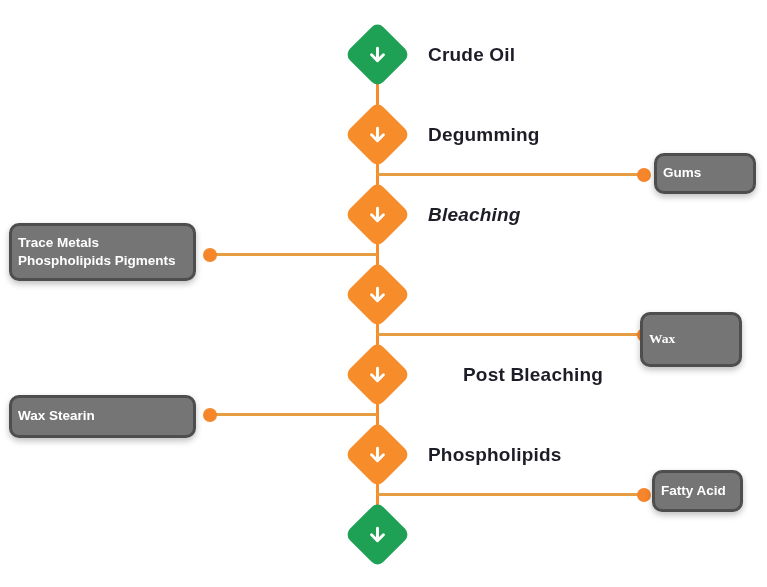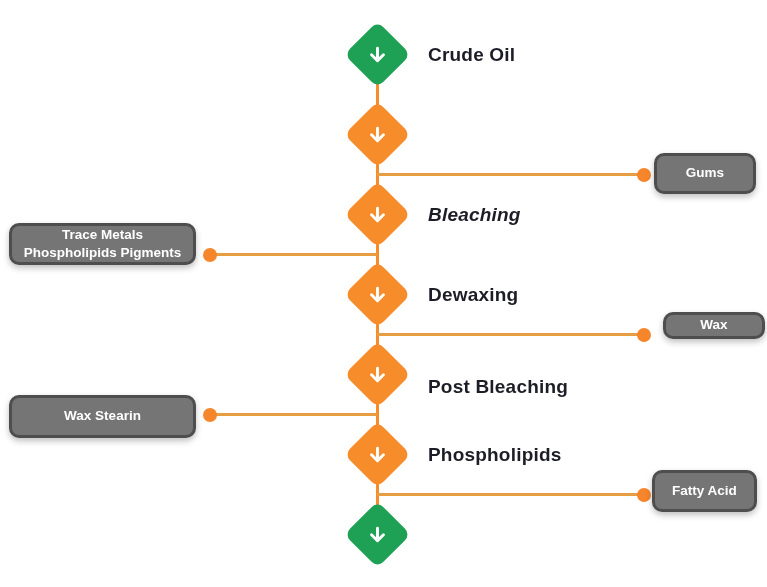--- a/index.html
+++ b/index.html
@@ -33,21 +33,21 @@
   .diamond .arrow{
     transform:rotate(-45deg); display:flex; align-items:center; justify-content:center;
   }
   .step-label{
     position:absolute; left:428px; font-size:19px; font-weight:bold;
     color:var(--labelText); letter-spacing:0.2px; white-space:nowrap;
   }
   .side-box{
     position:absolute; background:var(--boxFill); border:3px solid var(--boxBorder);
     border-radius:10px; box-sizing:border-box; color:var(--boxText);
-    display:flex; flex-direction:column; align-items:center; justify-content:center;
+    display:flex; flex-direction:column; align-items:flex-start; justify-content:center;
     font-size:13.5px; font-weight:600; text-align:center; line-height:1.35;
     box-shadow:0 3px 6px rgba(0,0,0,0.25); padding:2px 6px;
   }
 </style>
 </head>
 <body>
 
 <div class="canvas">
 
   <div class="spine"></div>
@@ -108,35 +108,35 @@
   </div>
   <div class="diamond diamond--terminal" style="top:511px;">
     <span class="arrow">
       <svg width="22" height="22" viewBox="0 0 24 24" fill="none">
           <path d="M12 4.5v13.5M5.5 11.5L12 18l6.5-6.5" stroke="#ffffff" stroke-width="3.2" stroke-linecap="round" stroke-linejoin="round"></path>
         </svg>
     </span>
   </div>
 
   <div class="step-label" style="top:44px;">Crude Oil</div>
+  <div class="step-label" style="top:124px;">Degumming</div>
   <div class="step-label" style="top:204px;font-style:italic;">Bleaching</div>
-  <div class="step-label" style="top:284px;">Dewaxing</div>
-  <div class="step-label" style="top:376px;">Post Bleaching</div>
+  <div class="step-label" style="top:364px;margin-left:35px;">Post Bleaching</div>
   <div class="step-label" style="top:444px;">Phospholipids</div>
 
   <div class="side-box" style="left:654px;top:153px;width:102px;height:41px;">
     <span>Gums</span>
   </div>
-  <div class="side-box" style="left:9px;top:223px;width:187px;height:42px;">
+  <div class="side-box" style="left:9px;top:223px;width:187px;height:58px;">
     <span>Trace Metals</span>
     <span>Phospholipids Pigments</span>
   </div>
-  <div class="side-box" style="left:663px;top:312px;width:102px;height:27px;">
+  <div class="side-box" style="left:640px;top:312px;width:102px;height:55px;font-family:Liberation Serif, serif;">
     <span>Wax</span>
   </div>
   <div class="side-box" style="left:9px;top:395px;width:187px;height:43px;">
     <span>Wax Stearin</span>
   </div>
-  <div class="side-box" style="left:652px;top:470px;width:105px;height:42px;">
+  <div class="side-box" style="left:652px;top:470px;width:91px;height:42px;">
     <span>Fatty Acid</span>
   </div>
 
 </div>
 
 </body></html>

